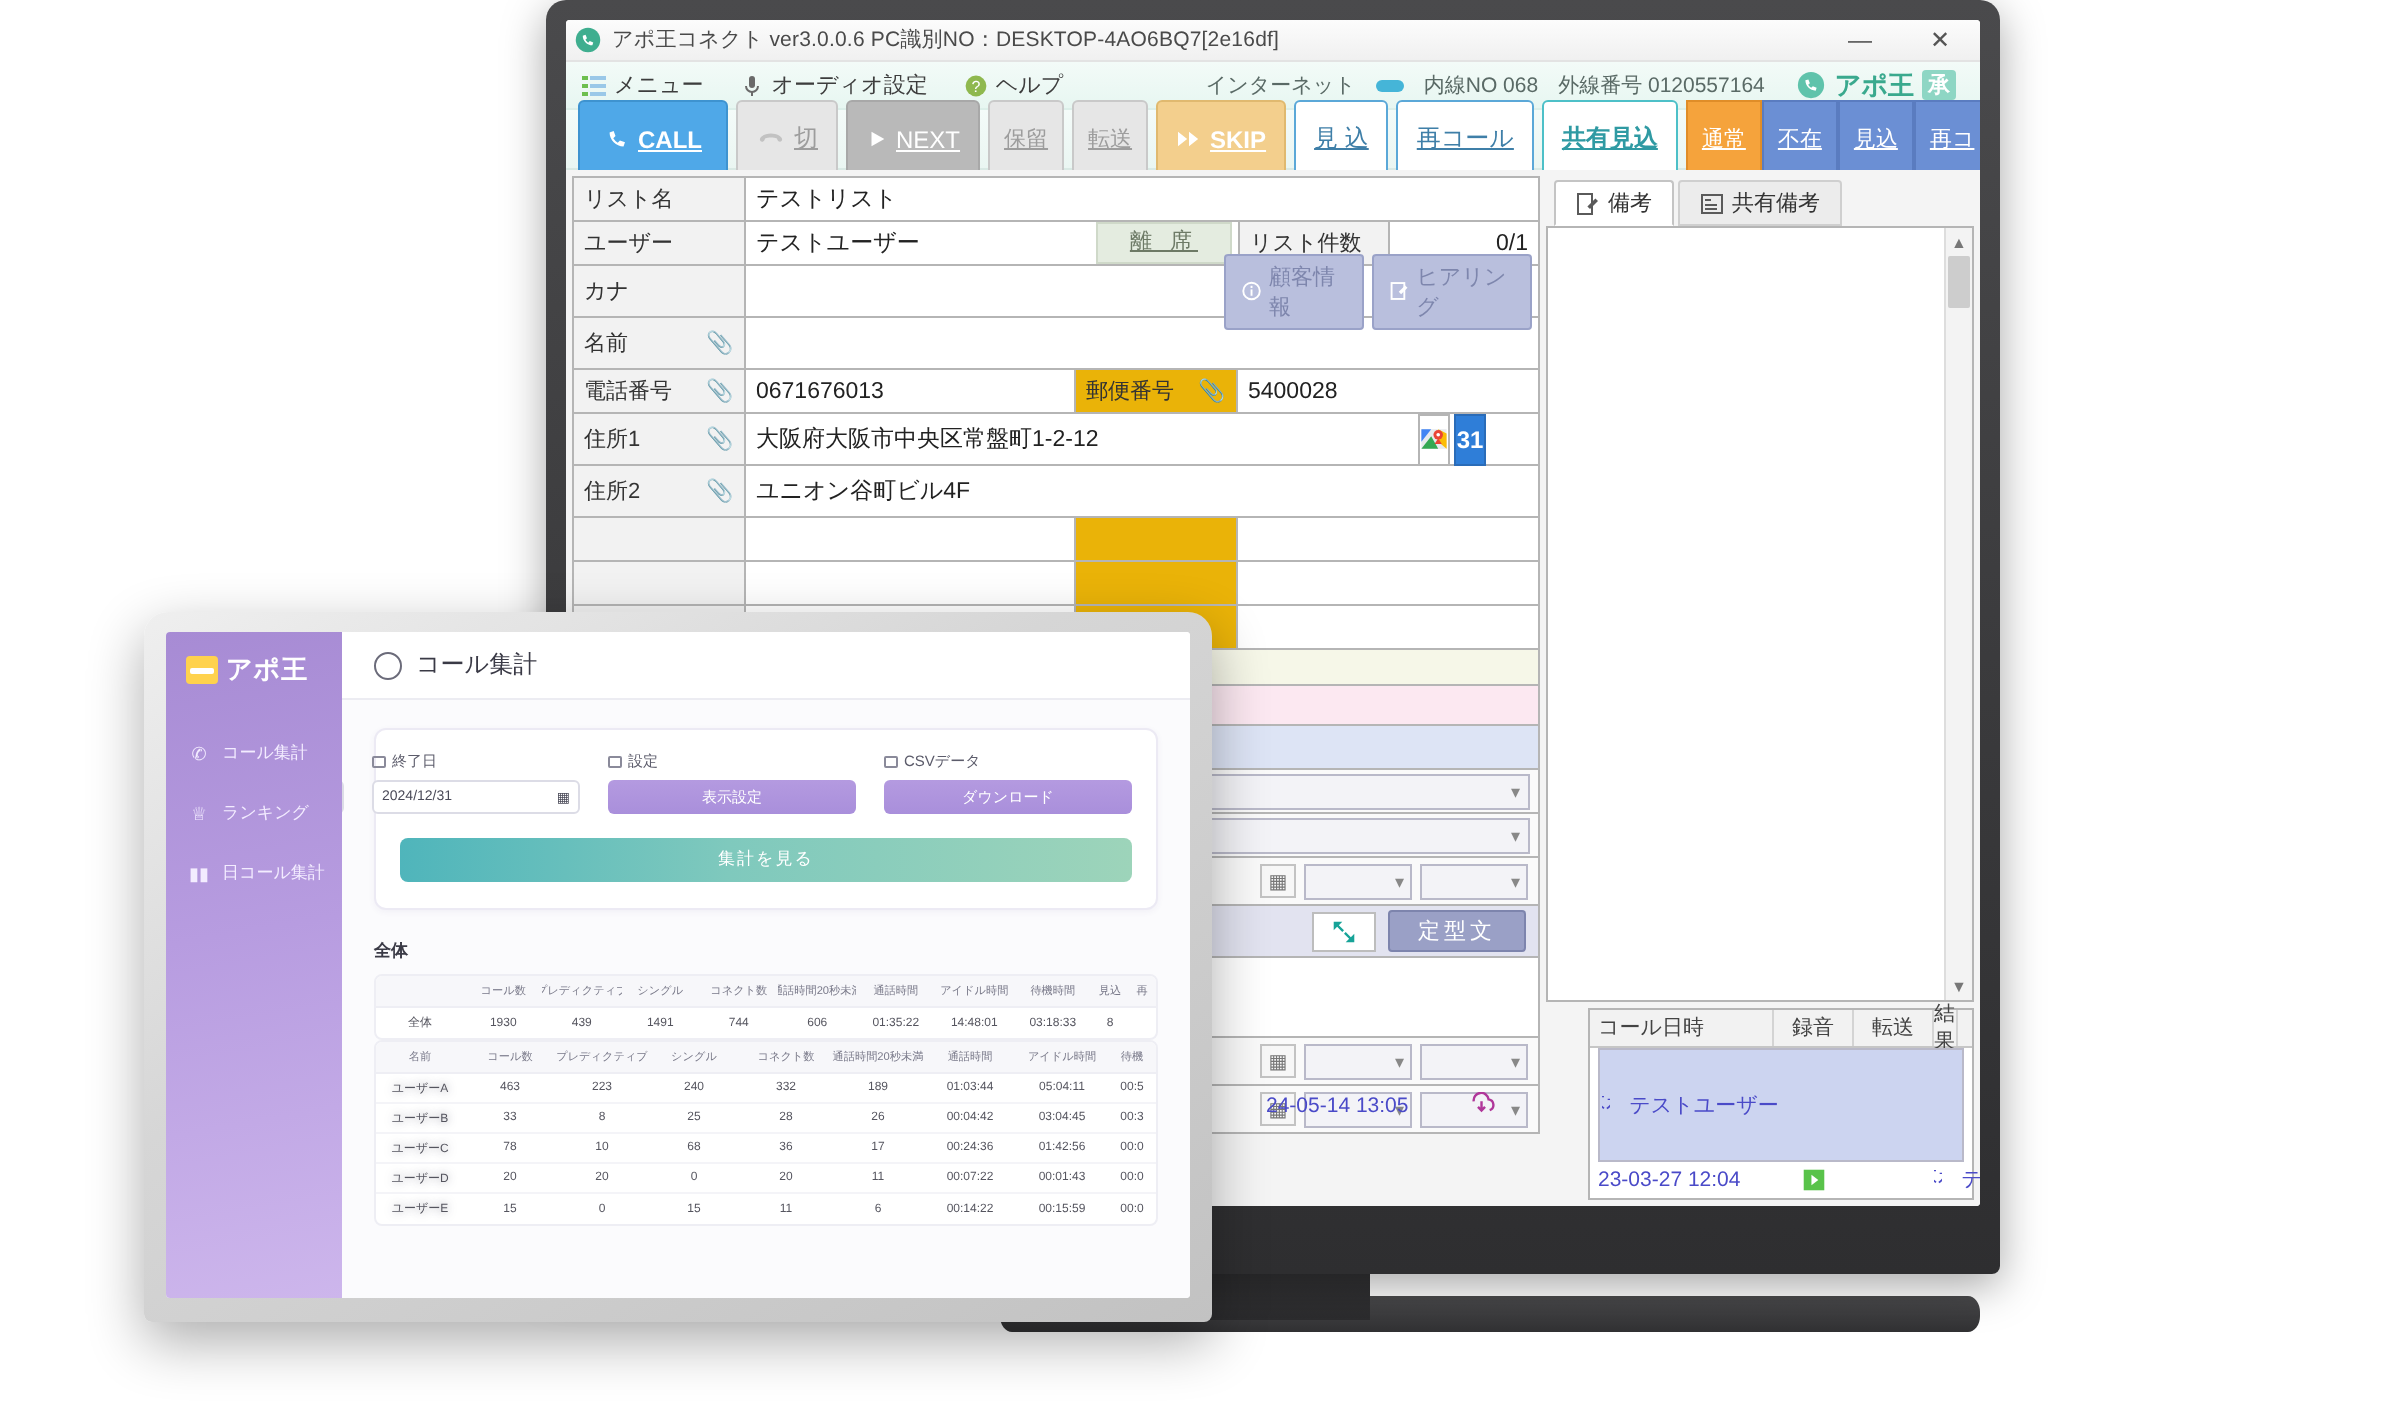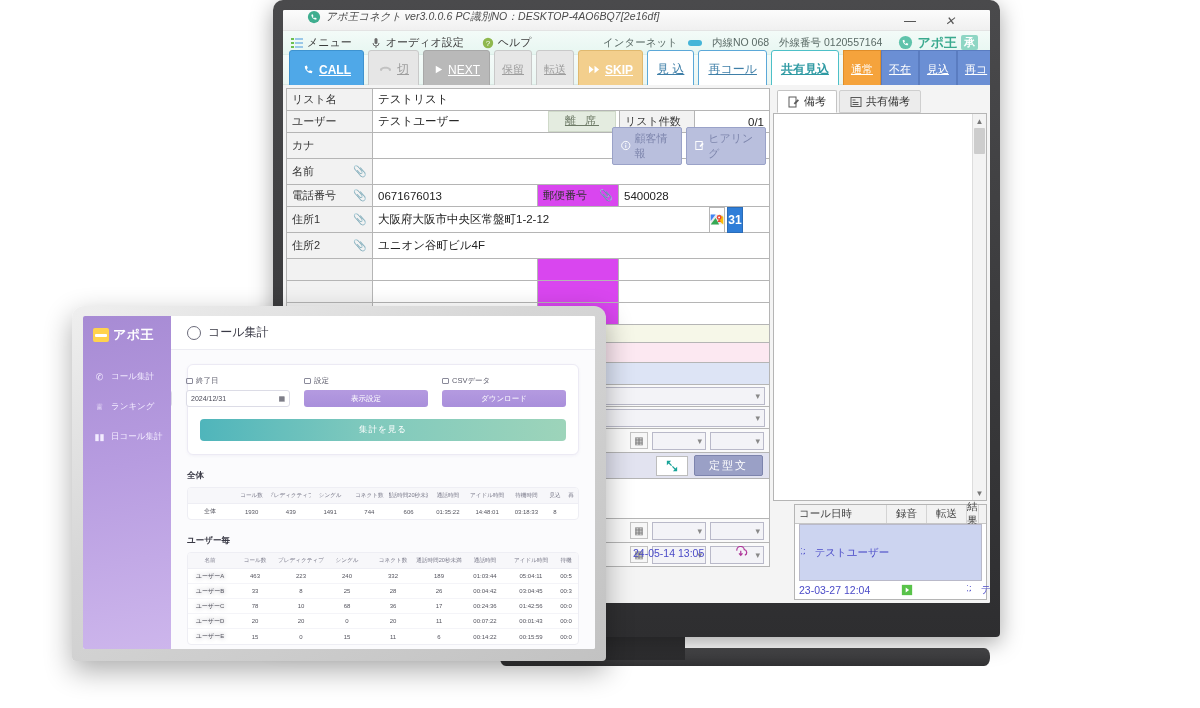--- a/index.html
+++ b/index.html
@@ -39,21 +39,21 @@
     position:absolute; inset:0;
     background:#f4f4f4;
     display:flex; flex-direction:column;
     font-size:11px; color:#333;
   }
   
   #titlebar {
     height:21px; flex:0 0 21px;
     background:linear-gradient(180deg,#fcfcfc,#f0f0f0);
     border-bottom:1px solid #e3e3e3;
-    display:flex; align-items:flex-start; padding:0 20px;font-style:italic;
+    display:flex; align-items:center; padding:0 0;
   }
   #titlebar .tb-icon { width:14px;height:14px;margin:0 5px 0 4px; flex:0 0 14px;}
   #titlebar .tb-text { font-size:10.5px; color:#4a4a4a; white-space:nowrap; letter-spacing:.1px;}
   #titlebar .tb-spacer{flex:1;}
   .winbtn{ width:40px;height:21px; display:flex;align-items:center;justify-content:center;
            font-size:12px;color:#555;}
 
   
   #menubar {
     height:24px; flex:0 0 24px;
@@ -101,21 +101,21 @@
 
   
   .frm{border:1px solid #b5b5b5; border-bottom:none; background:#fff;}
   .frow{display:flex; height:22px; border-bottom:1px solid #b5b5b5;}
   .flbl{flex:0 0 86px; background:#f2f2f2; border-right:1px solid #b5b5b5;
         display:flex;align-items:center;padding:0 5px; font-size:11px; color:#333; gap:3px;}
   .flbl .clip{margin-left:auto;opacity:.75;}
   .fval{flex:1; display:flex;align-items:center;padding:0 5px;font-size:11.5px;color:#222;min-width:0;
         overflow:hidden;white-space:nowrap;}
   .fval.num{justify-content:flex-end;}
-  .sub-lbl{flex:0 0 82px;background:#d946ef;border-left:1px solid #b5b5b5;border-right:1px solid #b5b5b5;
+  .sub-lbl{flex:0 0 82px;background:#eab308;border-left:1px solid #b5b5b5;border-right:1px solid #b5b5b5;
         display:flex;align-items:center;padding:0 5px;font-size:11px;gap:3px;}
   .sub-lbl .clip{margin-left:auto;}
   .cnt-lbl{flex:0 0 76px;background:#f2f2f2;border-left:1px solid #b5b5b5;border-right:1px solid #b5b5b5;
         display:flex;align-items:center;padding:0 5px;font-size:11px;}
   .rezaki{background:#e4ece0;border:1px solid #cfd9c9;color:#6d7a66;font-size:11px;
         padding:1px 16px;margin-right:3px;letter-spacing:3px;text-decoration:underline;}
   .btn-purple{background:#b9bfdd;border:1px solid #9aa2c8;color:#7e86ad;
         font-size:11px;padding:3px 8px;border-radius:2px;display:flex;align-items:center;gap:4px;}
   .iconbox{width:16px;height:26px;border:1px solid #b5b5b5;background:#fff;display:flex;
         align-items:center;justify-content:center;}
@@ -662,21 +662,20 @@
             <div>744</div>
             <div>606</div>
             <div>01:35:22</div>
             <div>14:48:01</div>
             <div>03:18:33</div>
             <div style="flex:0 0 18px">8</div>
             <div style="flex:0 0 14px"></div>
           </div>
         </div>
 
-        <div class="sec-title">ユーザー毎</div>
         <div class="dtable">
           <div class="dt-head">
             <div class="c0">名前</div>
             <div>コール数</div>
             <div>プレディクティブ</div>
             <div>シングル</div>
             <div>コネクト数</div>
             <div>通話時間20秒未満</div>
             <div>通話時間</div>
             <div>アイドル時間</div>

